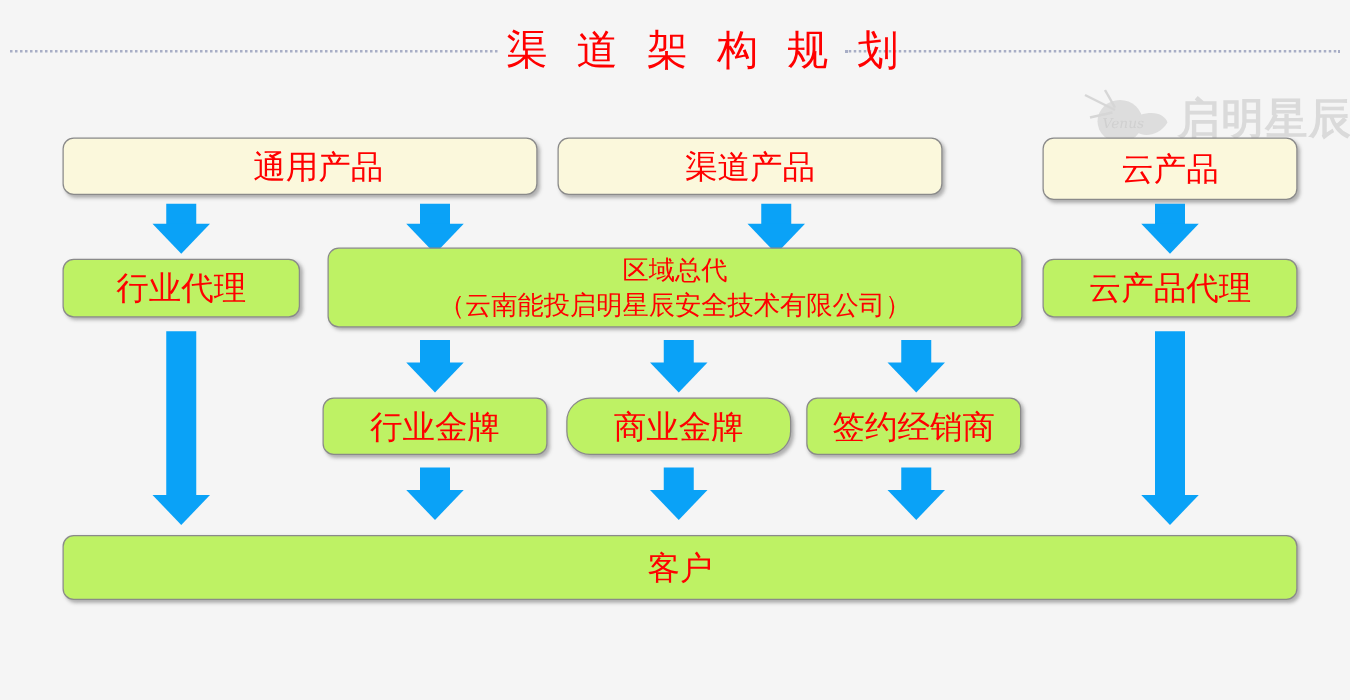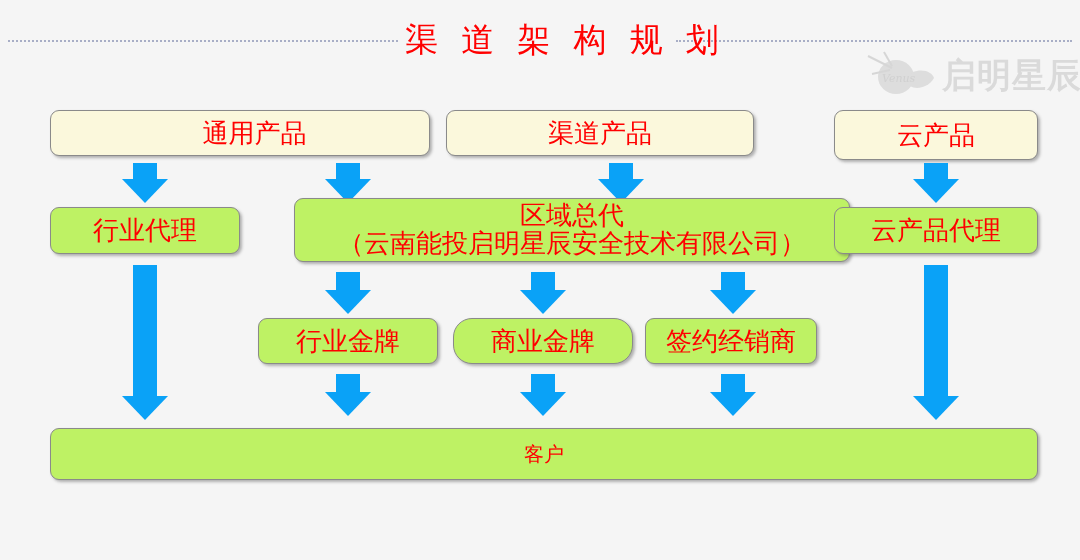--- a/index.html
+++ b/index.html
@@ -41,21 +41,21 @@
     color: #ff0000;
     letter-spacing: 7px;
     text-indent: 7px;
     white-space: nowrap;
     font-family: Liberation Sans, sans-serif;
   }
 
   
   .watermark {
     position: absolute;
-    top: 48px;
+    top: 68px;
     left: 862px;
     width: 200px;
     height: 54px;
     opacity: 0.95;
   }
   .wm-text {
     position: absolute;
     left: 80px;
     top: 6px;
     font-size: 34px;
@@ -84,26 +84,25 @@
   }
   .node.product {
     background: #fbf8dc;
     font-size: 26px;
   }
   .node.channel {
     background: #bef264;
     font-size: 26px;
   }
   .node.two-line {
+    font-size: 21px;
+    line-height: 28px;
+  }
+  .node.wide-customer {
     font-size: 26px;
-    line-height: 28px;
-    margin-left: 32px;
-  }
-  .node.wide-customer {
-    font-size: 20px;
   }
 
   
   .arrow {
     position: absolute;
     background: #0aa2f7;
   }
   .arrow .shaft {
     position: absolute;
     left: 50%;

